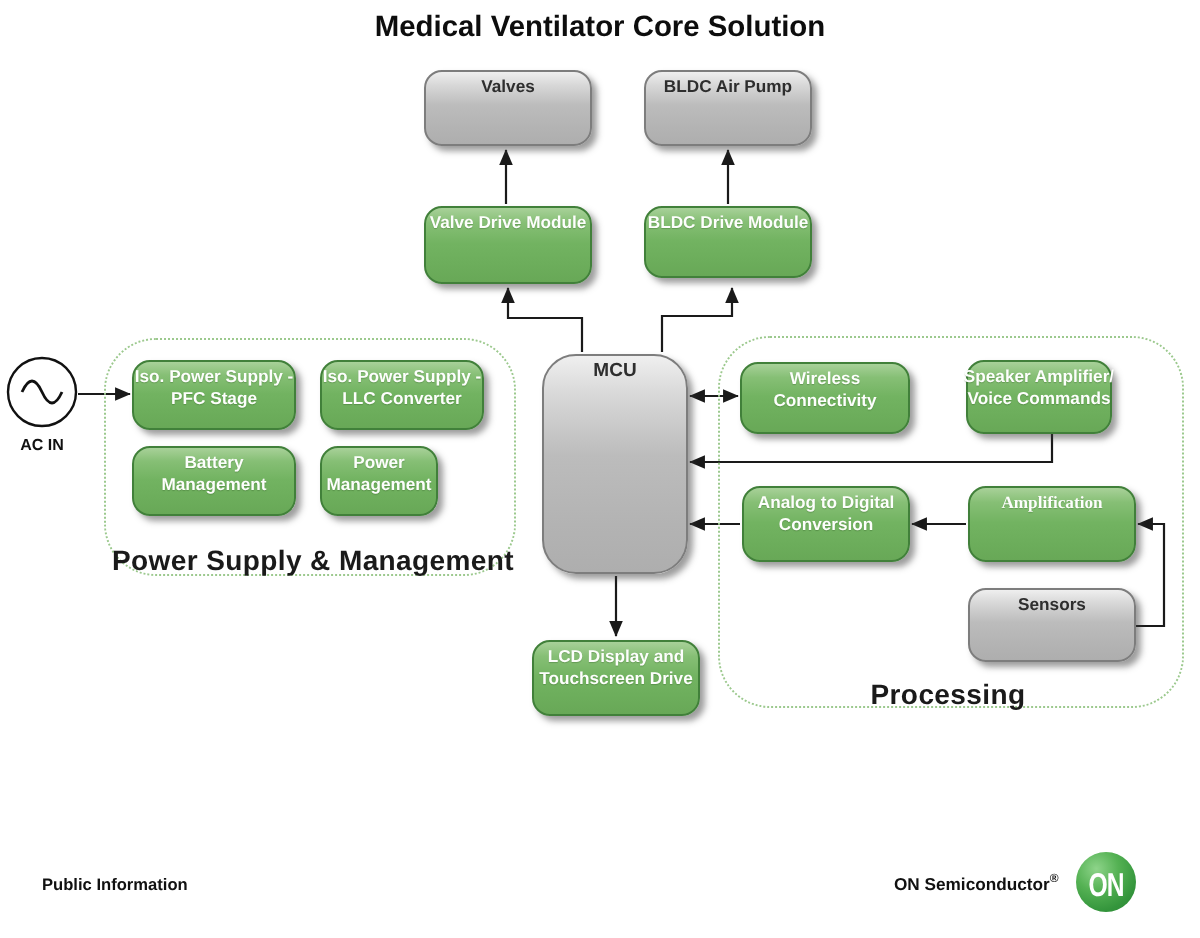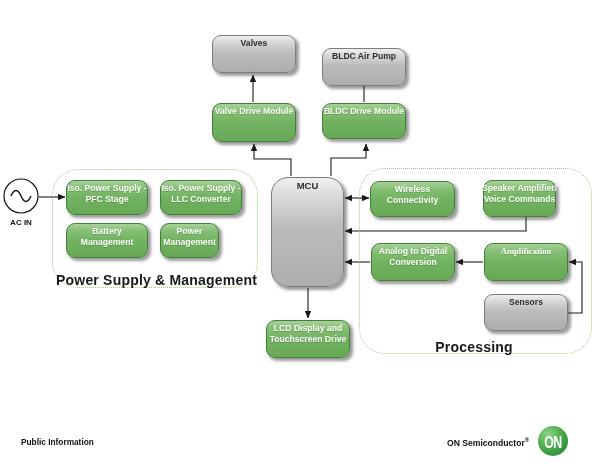--- a/index.html
+++ b/index.html
@@ -52,20 +52,21 @@
   }
   .logo span{
     color:#fff;font-weight:bold;font-size:14px;letter-spacing:-0.5px;
     transform:scaleY(1.18) scaleX(0.88);display:inline-block;margin-top:2px;
   }
 </style>
 </head>
 <body>
 
 <div id="stage">
+  <div class="title">Medical Ventilator Core Solution</div>
 
   <svg id="wires" width="600" height="469" viewBox="0 0 600 469">
     <defs>
       <marker id="ah" viewBox="0 0 7 6" refX="6.6" refY="3" markerWidth="7.2" markerHeight="6.2" orient="auto-start-reverse">
         <path d="M0,0 L7,3 L0,6 z" fill="#1a1a1a"></path>
       </marker>
     </defs>
     <g id="wire-group" fill="none" stroke="#1a1a1a" stroke-width="1.1">
         <polyline points="39,197 65,197" marker-end="url(#ah)"></polyline>
         <polyline points="253,102 253,75" marker-end="url(#ah)"></polyline>
@@ -84,21 +85,21 @@
   <div id="groups">
       <div class="group" style="left: 52px; top: 169px; width: 204px; height: 117px;"></div>
       <div class="group-label" style="left: 56px; top: 272px; width: 200px;">Power Supply &amp; Management</div>
       <div class="group" style="left: 359px; top: 168px; width: 231px; height: 184px;"></div>
       <div class="group-label" style="left: 374px; top: 339px; width: 200px;">Processing</div>
     </div>
   <div id="nodes">
       <div class="node gray" style="left: 212px; top: 35px; width: 84px; height: 38px;">
         <span>Valves</span>
       </div>
-      <div class="node gray" style="left: 322px; top: 48px; width: 84px; height: 38px;">
+      <div class="node gray" style="left: 322px; top: 35px; width: 84px; height: 38px;">
         <span>BLDC Air Pump</span>
       </div>
       <div class="node green" style="left: 212px; top: 103px; width: 84px; height: 39px;">
         <span>Valve Drive Module</span>
       </div>
       <div class="node green" style="left: 322px; top: 103px; width: 84px; height: 36px;">
         <span>BLDC Drive Module</span>
       </div>
       <div class="node gray mcu" style="left: 271px; top: 177px; width: 73px; height: 110px;">
         <span>MCU</span>

